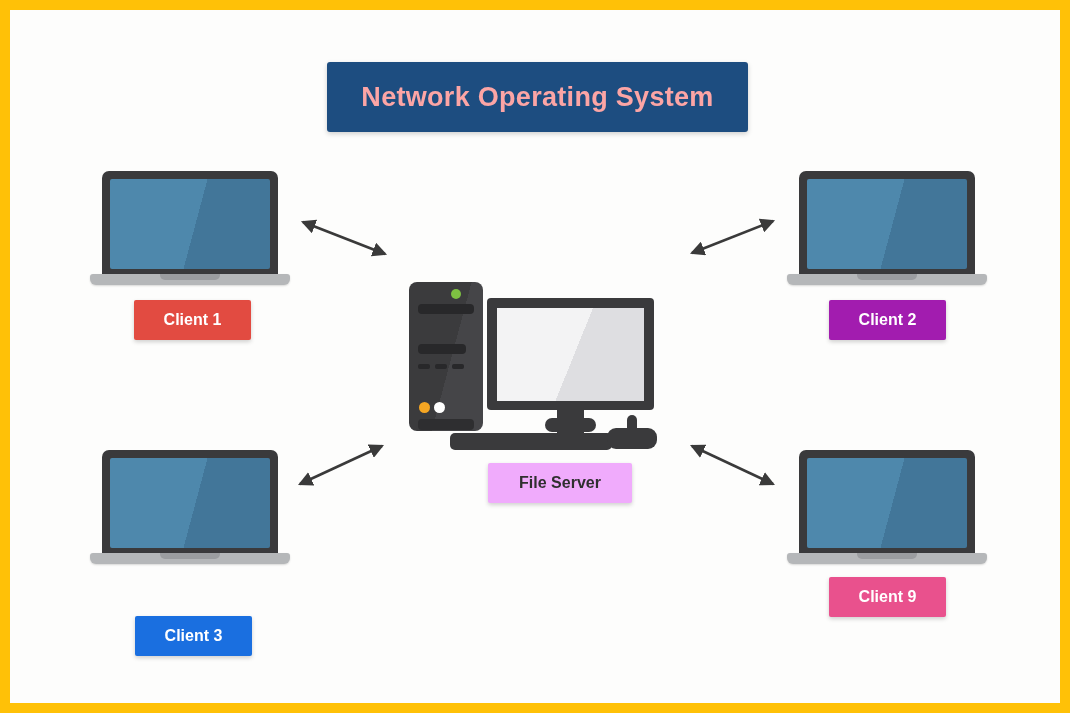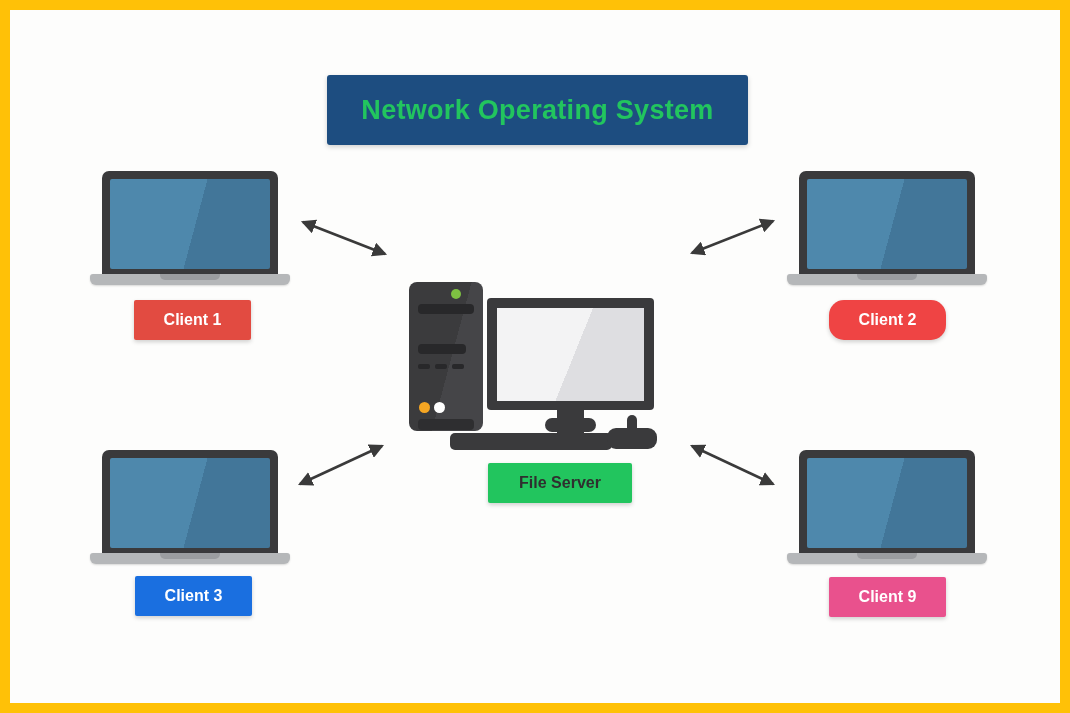--- a/index.html
+++ b/index.html
@@ -10,26 +10,25 @@
     width: 1070px; height: 713px;
     border: 10px solid #ffc107;
     background: #fdfdfc;
     position: relative;
   }
   .canvas { position: absolute; inset: 0; width: 1050px; height: 693px; }
 
   
   .title-box {
     position: absolute; left: 317px; top: 52px; width: 421px; height: 70px;
-    background: #1d4d80; color: #22c55e;
+    background: #1d4d80; color: #fca5a5;
     display: flex; align-items: center; justify-content: center;
     font-size: 27px; font-weight: bold; letter-spacing: 0.3px;
     border-radius: 3px;
     box-shadow: 0 2px 5px rgba(0,0,0,0.18);
-    margin-top: 13px;
   }
 
   
   .laptop { position: absolute; width: 200px; height: 114px; }
   .laptop-screen {
     position: absolute; left: 12px; top: 0; width: 176px; height: 104px;
     background: #3a3a3c; border-radius: 7px 7px 0 0; padding: 8px 8px 6px 8px;
   }
   .laptop-display {
     width: 100%; height: 100%; border-radius: 2px;
@@ -179,22 +178,22 @@
     <div class="laptop pos-br">
       <div class="laptop-screen">
         <div class="laptop-display"></div>
       </div>
       <div class="laptop-base">
         <div class="laptop-notch"></div>
       </div>
     </div>
 
     <div class="node-label label-c1" style="background-color: rgb(226, 75, 65);">Client 1</div>
-    <div class="node-label label-c2" style="background-color: #ef4444; border-radius: 15px;">Client 2</div>
-    <div class="node-label label-c3" style="background-color: rgb(26, 111, 224);">Client 3</div>
+    <div class="node-label label-c2" style="background-color: #a21caf;">Client 2</div>
+    <div class="node-label label-c3" style="background-color: rgb(26, 111, 224); margin-top: 40px;">Client 3</div>
     <div class="node-label label-c4" style="background-color: rgb(233, 81, 141);">Client 9</div>
 
     <div class="tower">
       <div class="tower-led"></div>
       <div class="tower-bay1"></div>
       <div class="tower-bay2"></div>
       <div class="tower-dashes">
         <span></span>
           <span></span>
           <span></span>
@@ -205,16 +204,16 @@
     </div>
     <div class="monitor">
       <div class="monitor-display"></div>
     </div>
     <div class="monitor-neck"></div>
     <div class="monitor-foot"></div>
     <div class="keyboard"></div>
     <div class="mouse-wheel"></div>
     <div class="mouse-body"></div>
 
-    <div class="node-label label-server" style="background-color: #22c55e; color: rgb(47, 47, 47); text-align: right;">File Server</div>
+    <div class="node-label label-server" style="background-color: #f0abfc; color: rgb(47, 47, 47); text-align: right;">File Server</div>
 
   </div>
 </div>
 
 </body></html>

